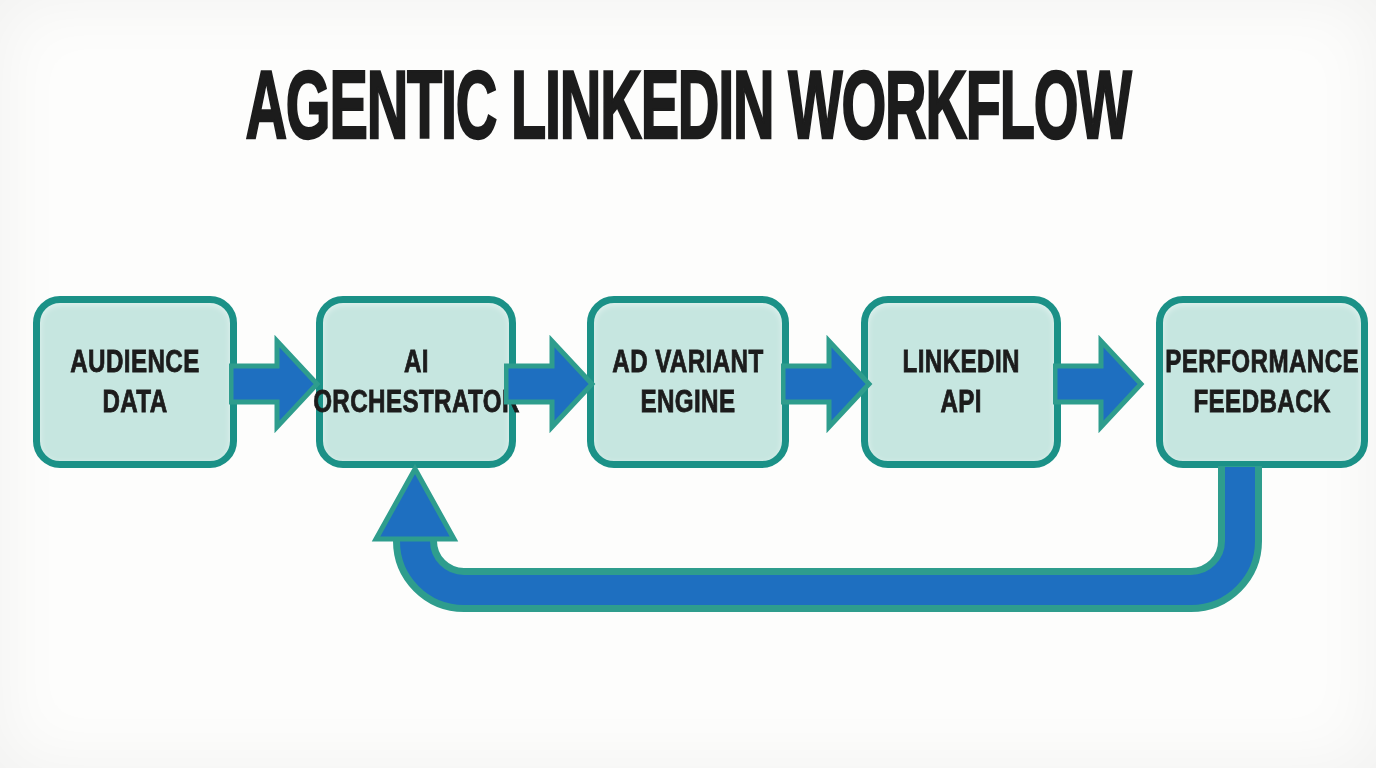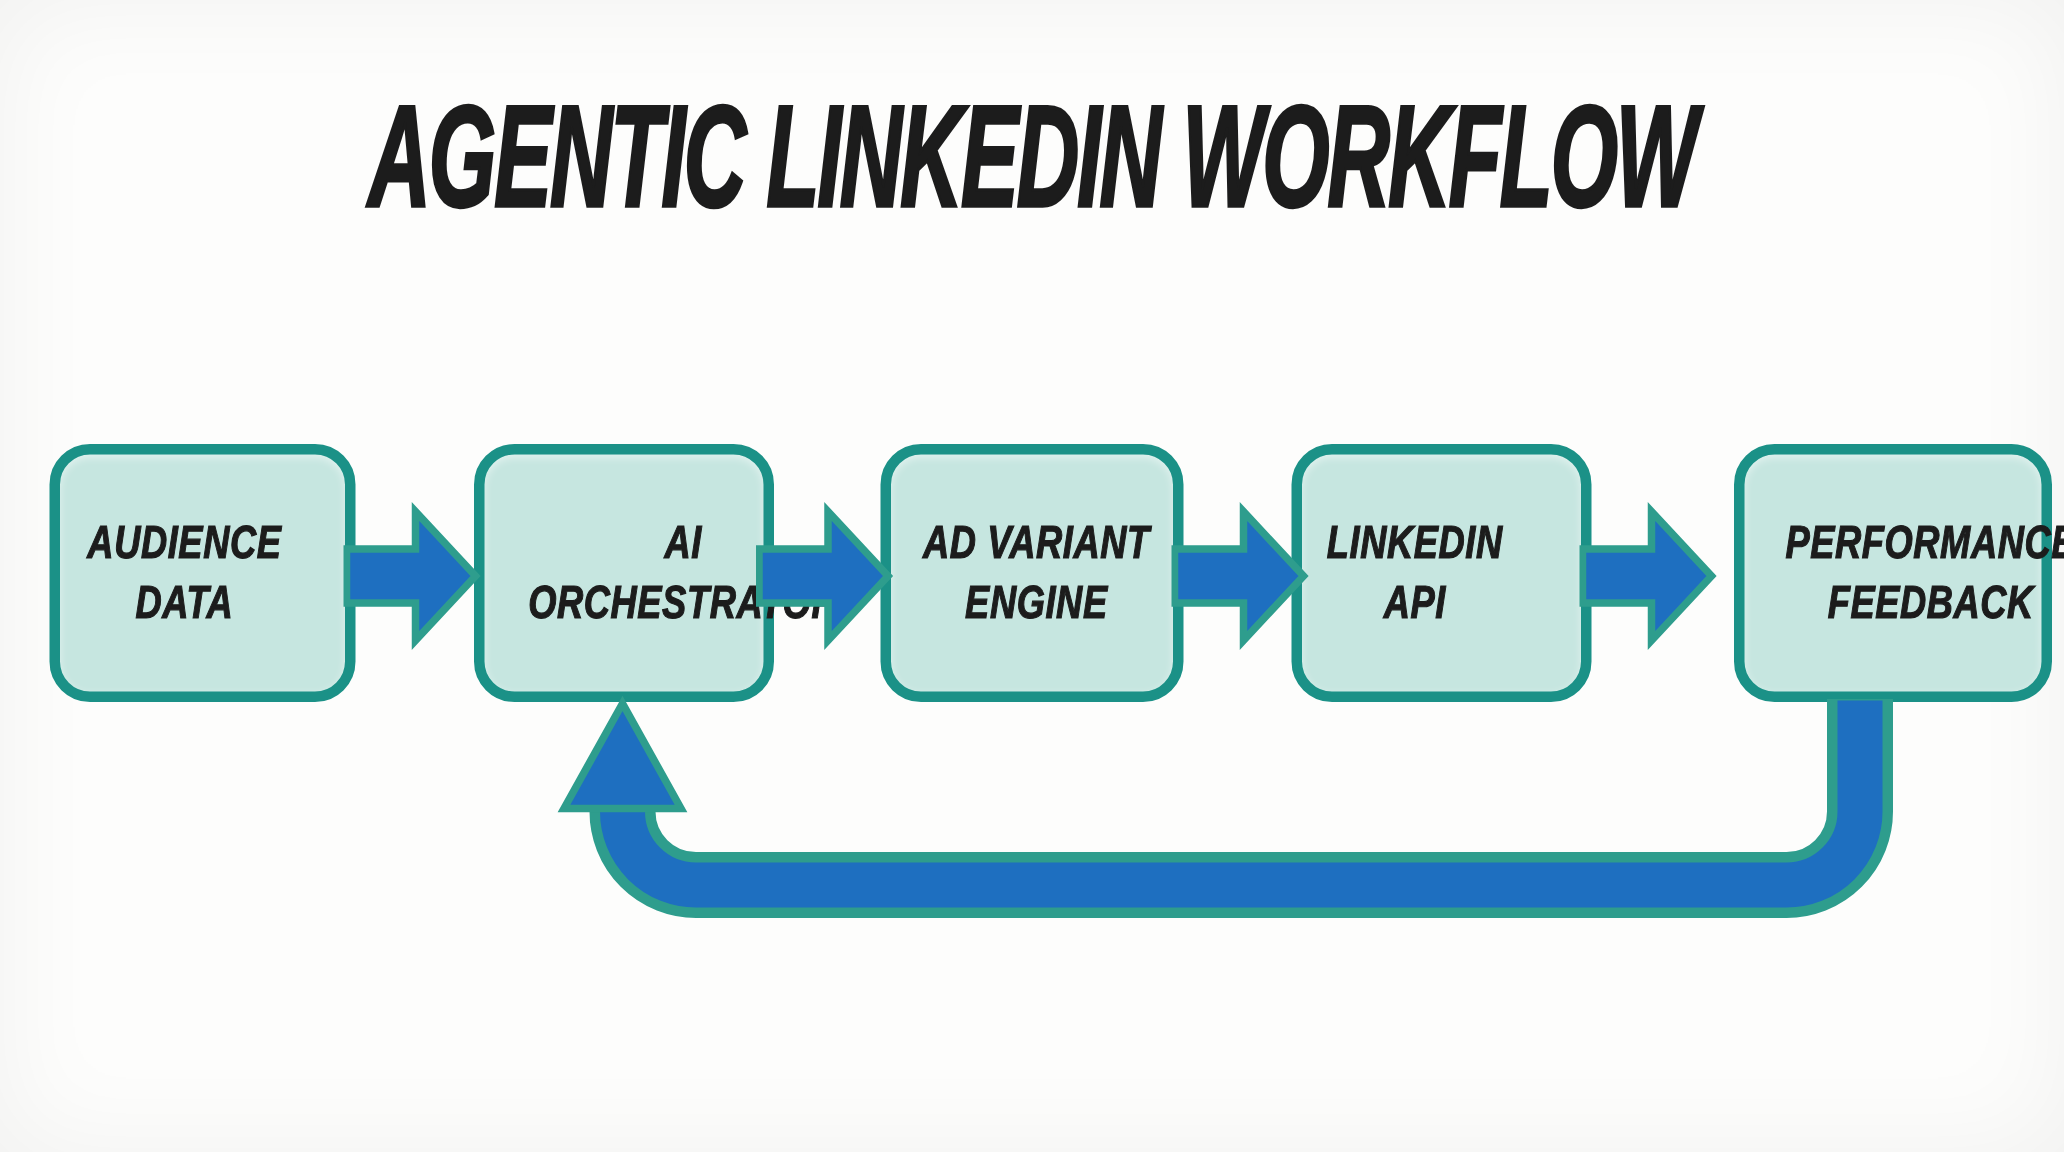--- a/index.html
+++ b/index.html
@@ -9,21 +9,20 @@
     font-family: "Liberation Sans", sans-serif;
   }
   .canvas {
     position: relative;
     width: 1376px;
     height: 768px;
     margin: 0 auto;
     background: var(--background, #fdfdfc);
     overflow: hidden;
     box-shadow: inset 0 0 70px rgba(0,0,0,0.05);
-    font-style: italic;
   }
   .title {
     position: absolute;
     left: 50%;
     top: 50px;
     margin: 0;
     white-space: nowrap;
     transform: translateX(-50%) scaleX(0.60);
     transform-origin: center;
     font-size: 96px;
@@ -35,21 +34,21 @@
   .node {
     position: absolute;
     top: 296px;
     height: 172px;
     box-sizing: border-box;
     background: var(--node-fill, #c6e6e0);
     border: 7px solid var(--node-border, #1b9187);
     border-radius: 27px;
     display: flex;
     align-items: center;
-    justify-content: flex-start;
+    justify-content: center;
     z-index: 2;
     box-shadow: inset 0 2px 6px rgba(255,255,255,0.5);
   }
   .node-label {
     white-space: pre;
     text-align: center;
     transform: scaleX(0.78);
     transform-origin: center;
     font-size: 31px;
     font-weight: 700;

